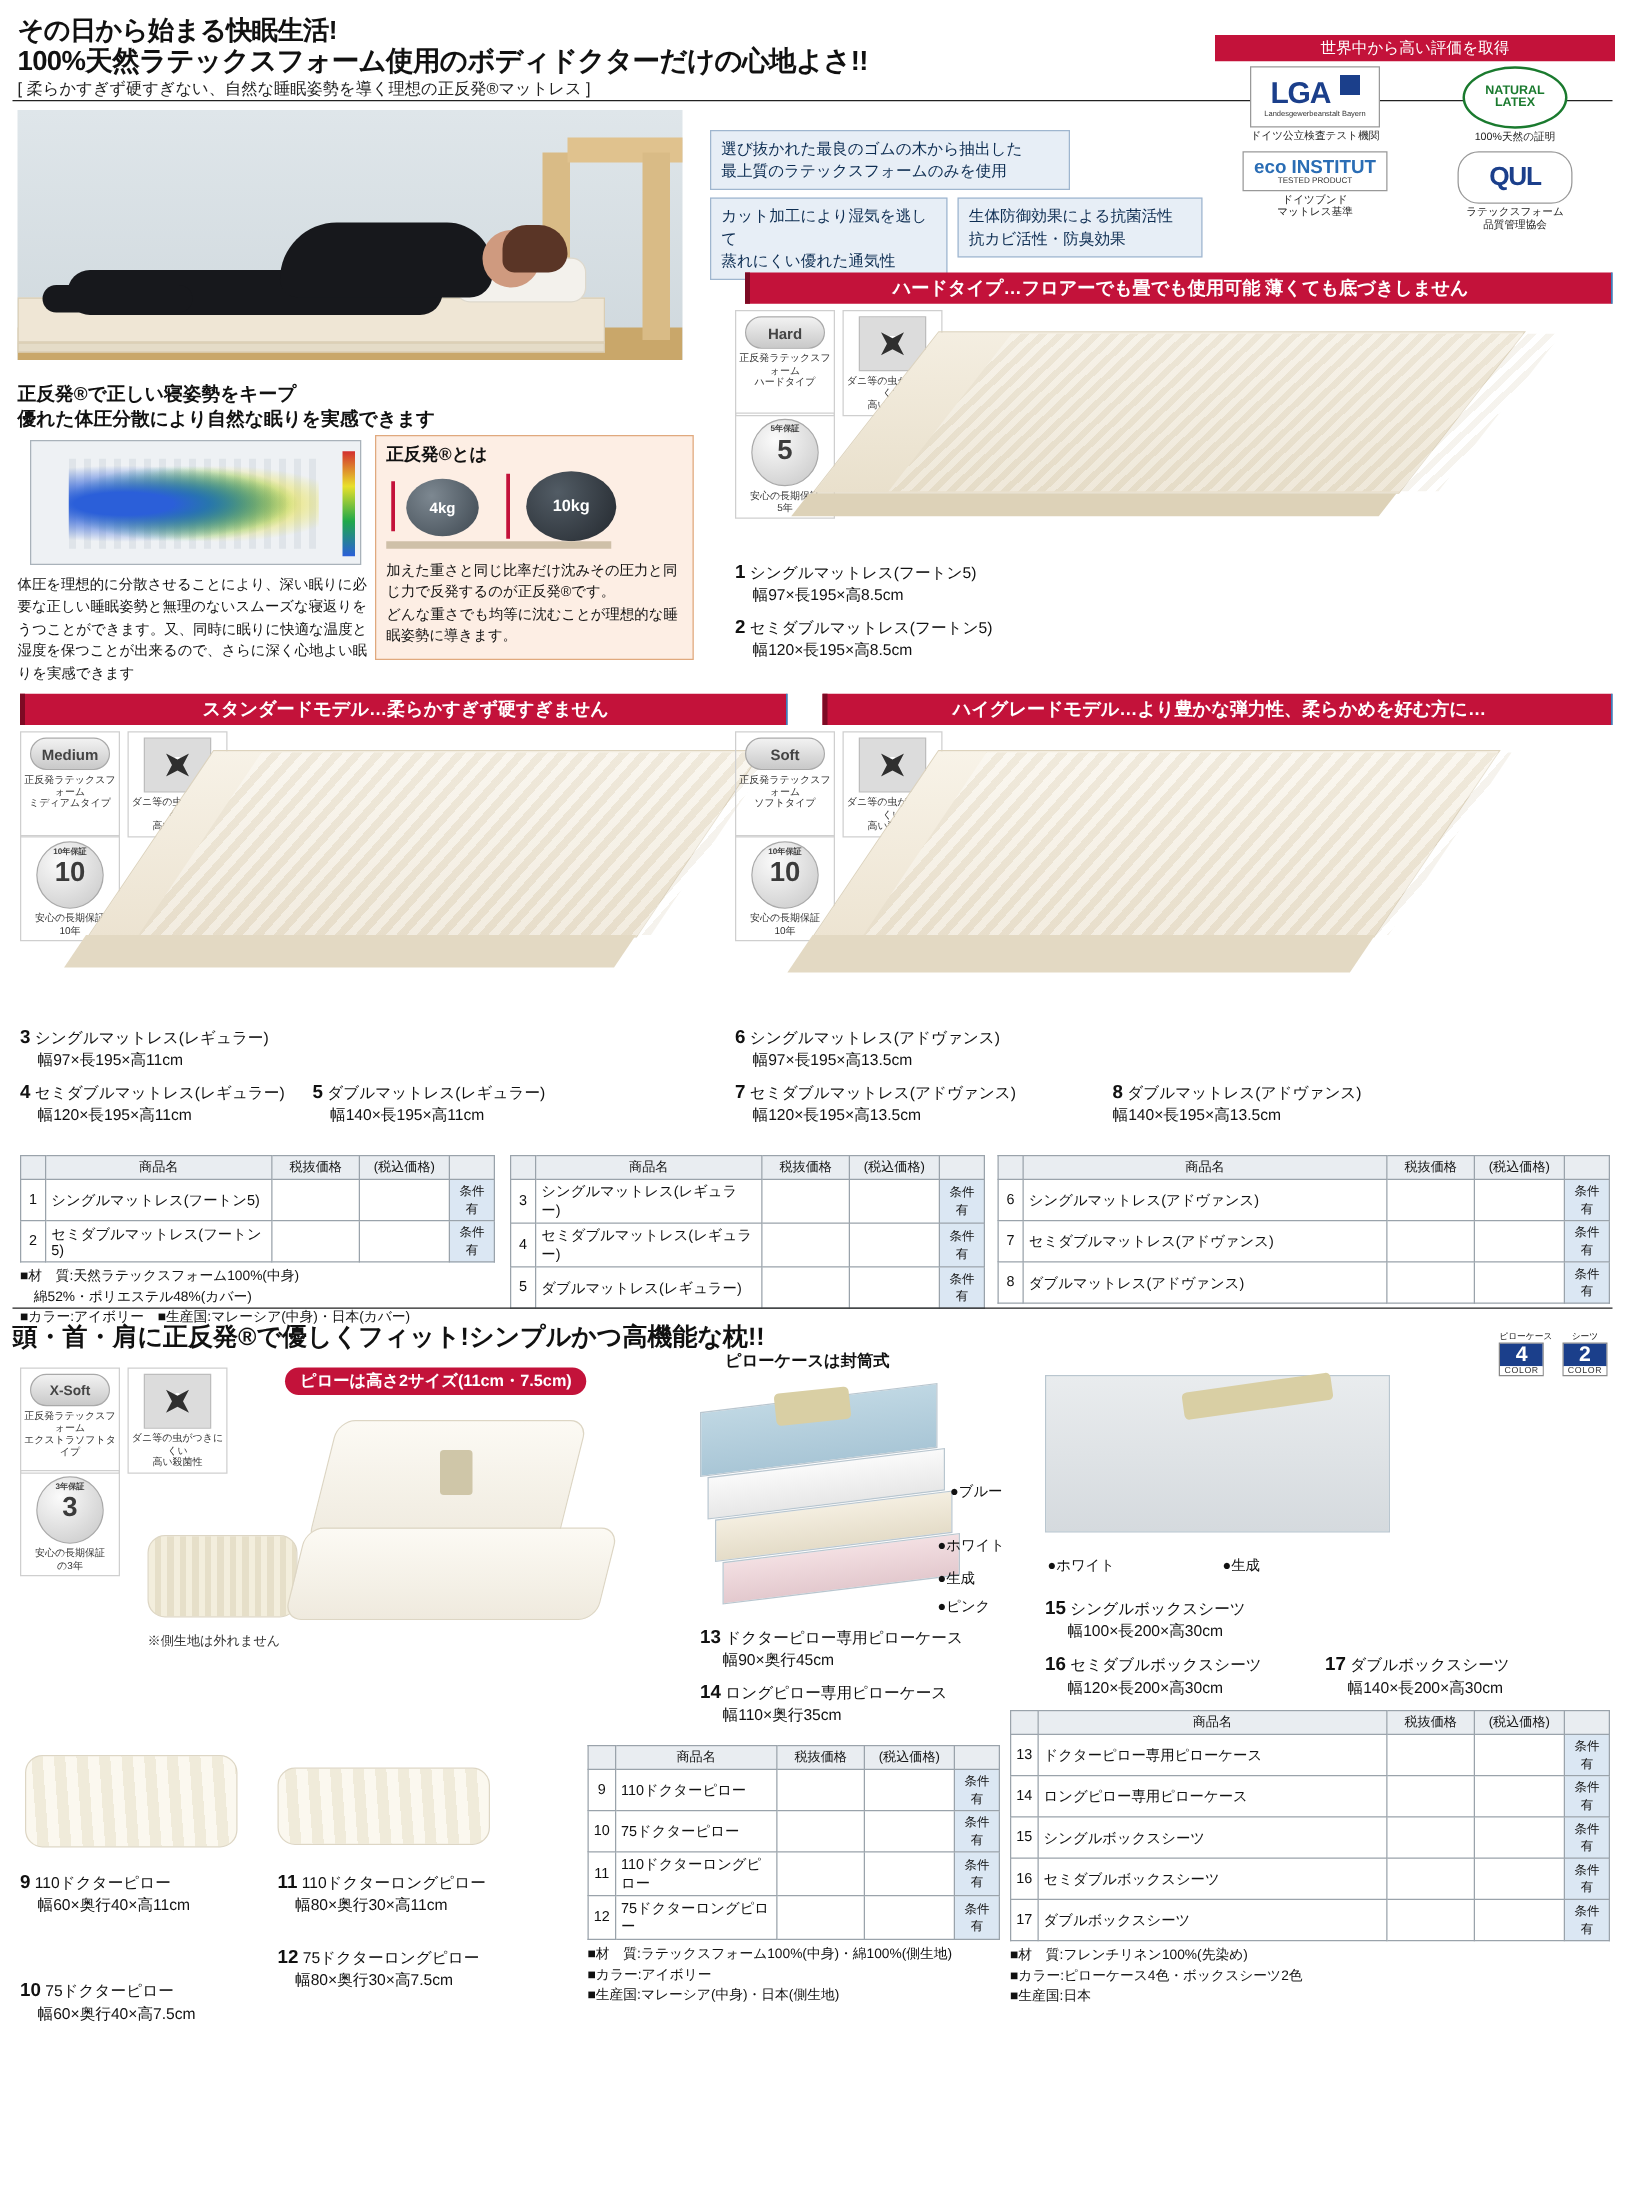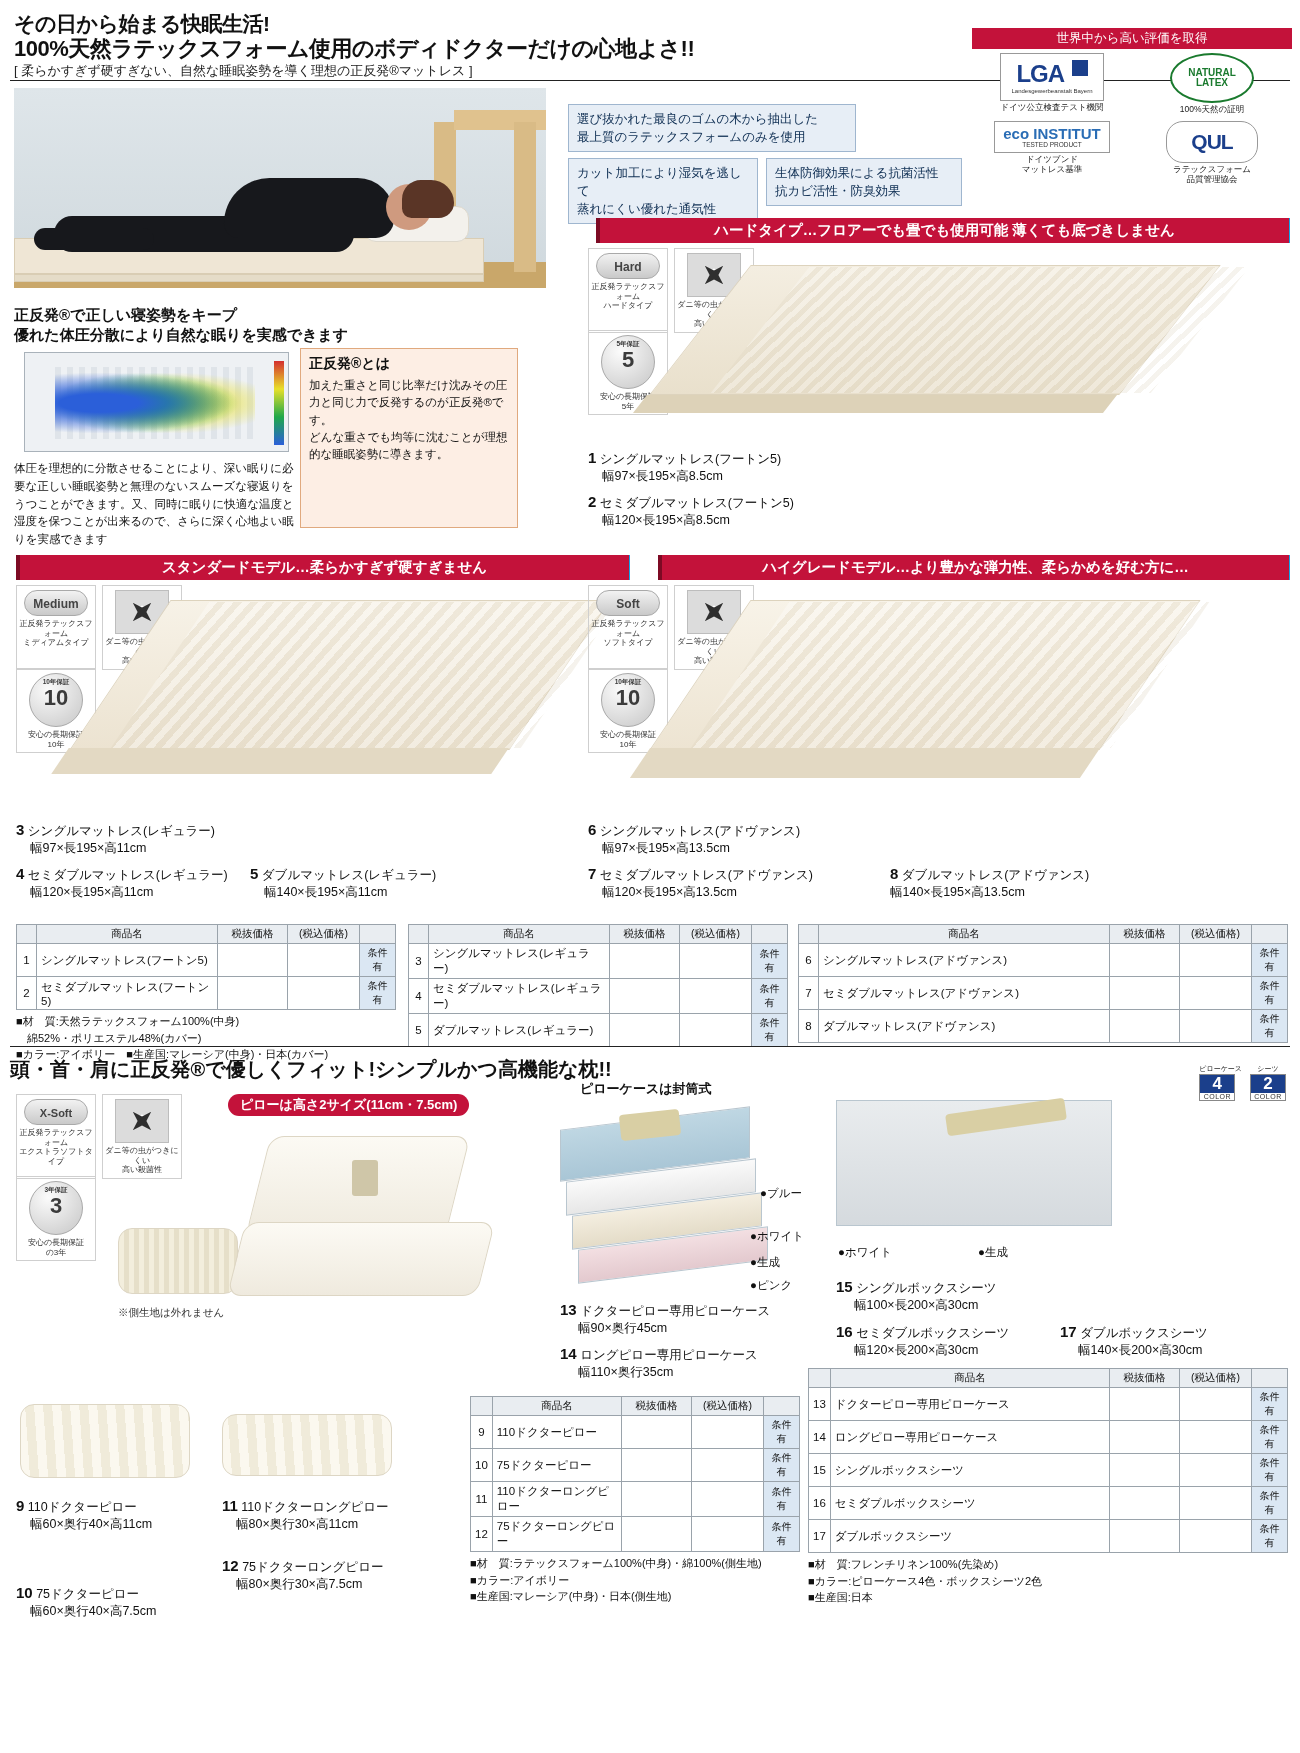--- a/index.html
+++ b/index.html
@@ -196,23 +196,30 @@
 <div class="abs" style="left:24px;top:352px;width:265px;height:100px;background:#eef1f4;border:1px solid #a9b2ba;">
   <div class="abs" style="left:30px;top:14px;width:200px;height:72px;background:
     radial-gradient(ellipse at 22% 50%, #2b5fd9 0 18%, rgba(43,95,217,0) 60%),
     radial-gradient(ellipse at 45% 50%, #1fa84a 0 14%, rgba(31,168,74,0) 60%),
     radial-gradient(ellipse at 60% 50%, #e8e02a 0 10%, rgba(232,224,42,0) 60%),
     repeating-linear-gradient(90deg,#dfe4e9 0 6px,#eef1f4 6px 12px);"></div>
   <div class="abs" style="right:4px;top:8px;width:10px;height:84px;background:linear-gradient(#d32f2f,#e8e02a,#1fa84a,#2b5fd9);"></div>
 </div>
 <div class="abs" style="left:14px;top:460px;width:280px;font-size:11.5px;line-height:1.55;">体圧を理想的に分散させることにより、深い眠りに必要な正しい睡眠姿勢と無理のないスムーズな寝返りをうつことができます。又、同時に眠りに快適な温度と湿度を保つことが出来るので、さらに深く心地よい眠りを実感できます</div>
 
-<div class="abs" style="left:300px;top:348px;width:218px;height:180px;background:#fdeee4;border:1px solid #e0a97e;">
+<div class="abs" style="left:300px;top:348px;width:255px;height:180px;background:#fdeee4;border:1px solid #e0a97e;">
   <div style="margin:6px 0 4px 8px;font-size:14px;font-weight:bold;">
     <span>正反発®とは</span>
+  </div>
+  <div style="position:relative;height:68px;">
+    <div class="abs" style="left:24px;top:6px;width:58px;height:46px;border-radius:50%;background:radial-gradient(circle at 35% 30%,#7d8891,#3d4750);color:#fff;font-size:12px;font-weight:bold;text-align:center;line-height:46px;">4kg</div>
+    <div class="abs" style="left:120px;top:0;width:72px;height:56px;border-radius:50%;background:radial-gradient(circle at 35% 30%,#525c65,#23282e);color:#fff;font-size:13px;font-weight:bold;text-align:center;line-height:56px;">10kg</div>
+    <div class="abs" style="left:12px;top:8px;width:3px;height:40px;background:#c3123a;"></div>
+    <div class="abs" style="left:104px;top:2px;width:3px;height:52px;background:#c3123a;"></div>
+    <div class="abs" style="left:8px;top:56px;width:180px;height:6px;background:#cfc0a8;"></div>
   </div>
   <div style="margin:4px 8px 0;font-size:11.5px;line-height:1.5;white-space:pre-line;">加えた重さと同じ比率だけ沈みその圧力と同じ力で反発するのが正反発®です。
 どんな重さでも均等に沈むことが理想的な睡眠姿勢に導きます。</div>
 </div>
 
 <div class="abs banner" style="left:596px;top:218px;width:694px;">ハードタイプ…フロアーでも畳でも使用可能 薄くても底づきしません</div>
 
 <div class="abs" style="left:588px;top:248px;display:flex;gap:6px;">
   <div class="iconcell">
     <span class="pill">Hard</span>

